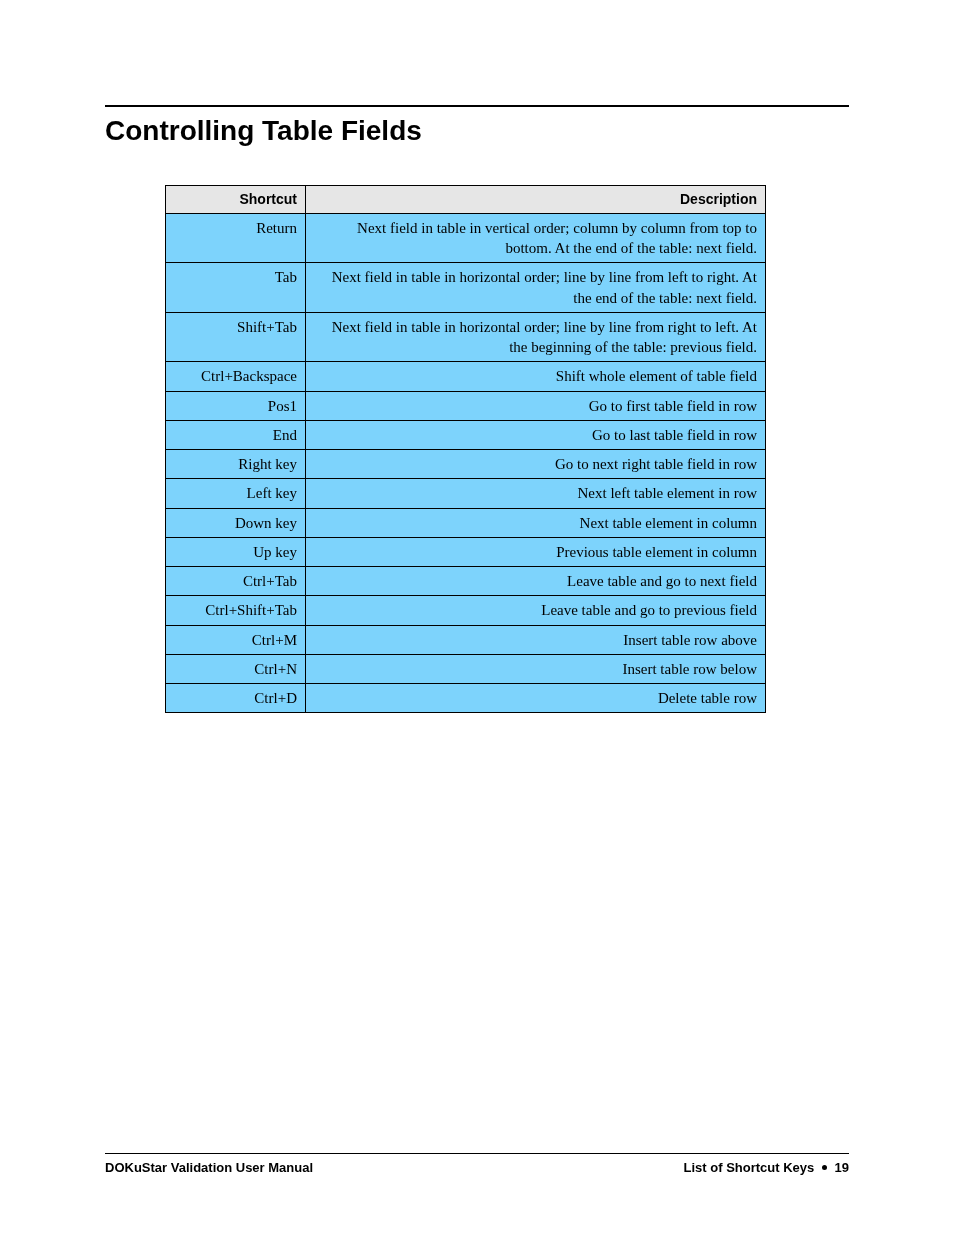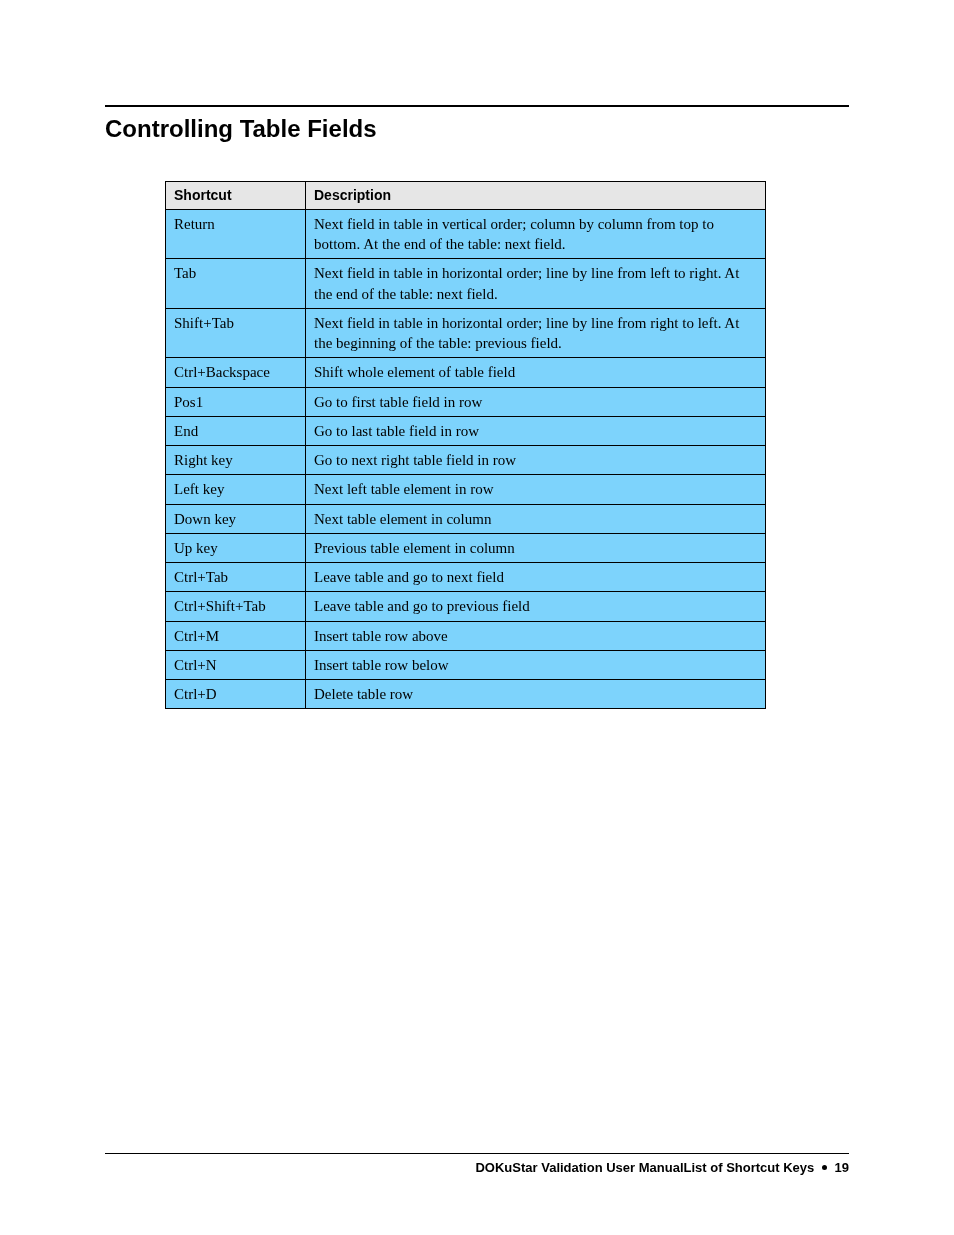--- a/index.html
+++ b/index.html
@@ -17,40 +17,40 @@
     position: relative;
     padding: 105px 105px 0 105px;
   }
   .section-rule {
     border-top: 2px solid #000;
     margin: 0 0 8px 0;
   }
   h1.section-title {
     font-family: Arial, Helvetica, sans-serif;
     font-weight: bold;
-    font-size: 24px;
+    font-size: 28px;
     margin: 0 0 38px 0;
   }
   .table-wrap {
     padding-left: 60px;
   }
   table.shortcuts {
     border-collapse: collapse;
     width: 600px;
     table-layout: fixed;
   }
   table.shortcuts col.col-shortcut { width: 140px; }
   table.shortcuts col.col-desc { width: 460px; }
   table.shortcuts th, table.shortcuts td {
     border: 1px solid #000;
     padding: 4px 8px 4px 8px;
     vertical-align: top;
     font-size: 15px;
     line-height: 1.35;
-    text-align: left;
+    text-align: right;
   }
   table.shortcuts th {
     background: #e6e6e6;
     font-family: Arial, Helvetica, sans-serif;
     font-weight: bold;
     font-size: 14px;
   }
   table.shortcuts td {
     background: #7dd3fc;
     font-family: "Times New Roman", Times, serif;
@@ -60,21 +60,21 @@
     left: 105px;
     right: 105px;
     bottom: 60px;
   }
   .footer-rule {
     border-top: 1.5px solid #000;
     margin-bottom: 6px;
   }
   .footer-row {
     display: flex;
-    justify-content: flex-end;
+    justify-content: space-between;
     font-family: Arial, Helvetica, sans-serif;
     font-size: 13px;
     font-weight: bold;
   }
   .footer-right .bullet {
     display: inline-block;
     width: 5px; height: 5px;
     background: #000;
     border-radius: 50%;
     vertical-align: middle;

